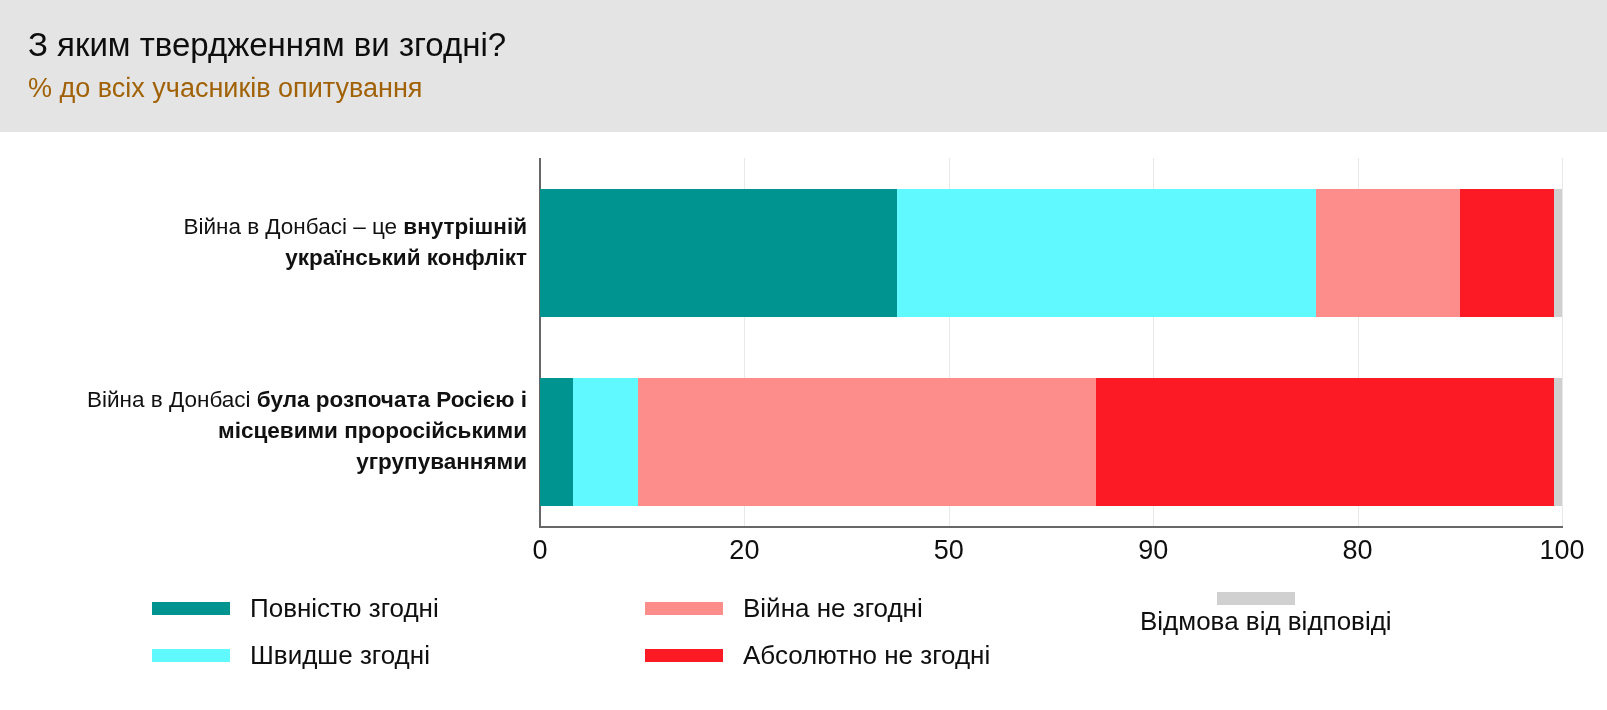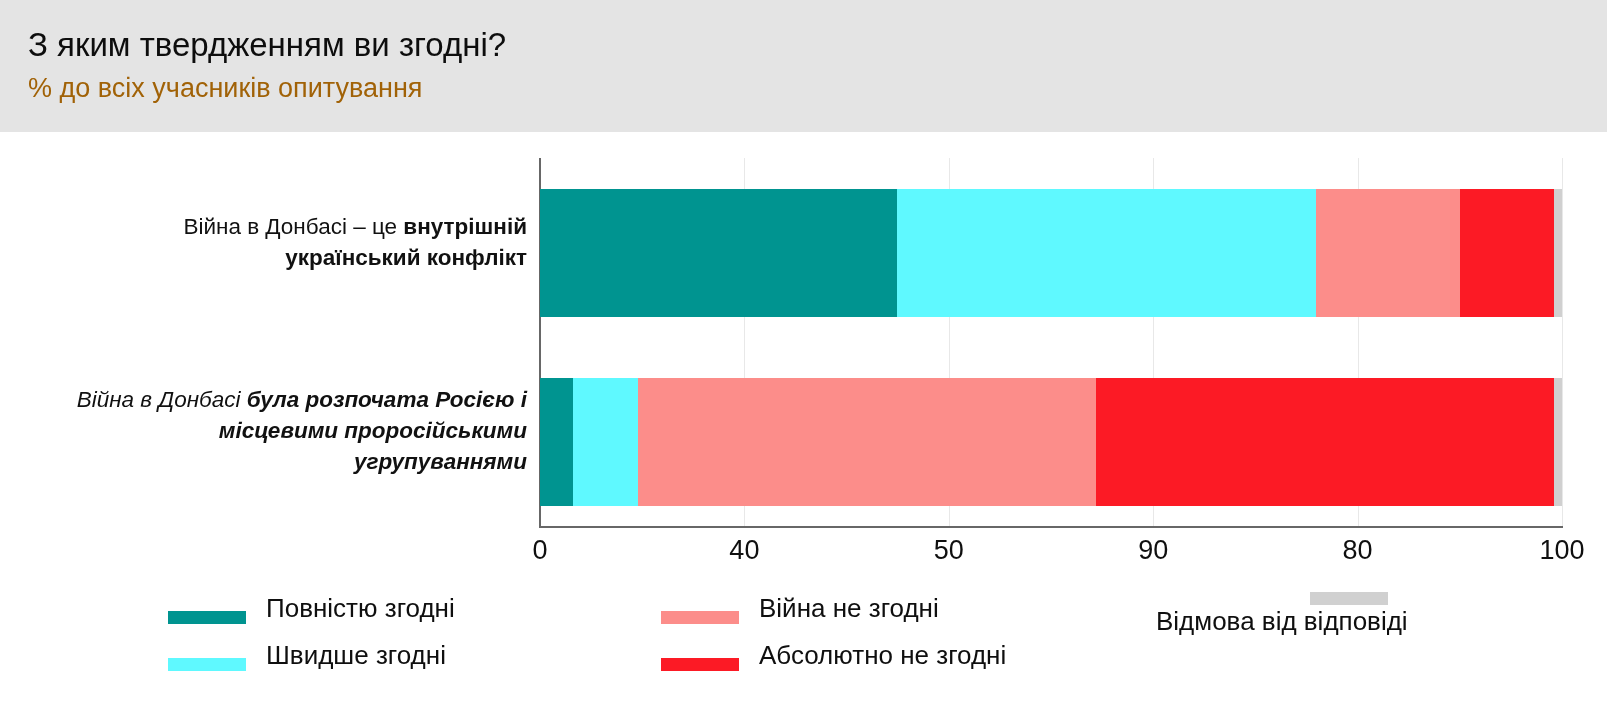--- a/index.html
+++ b/index.html
@@ -58,21 +58,21 @@
     right: 1080px;           
     width: 470px;
     text-align: right;
     font-size: 22.5px;
     line-height: 31px;
     color: #111111;
     font-weight: 400;
   }
   .cat-label b { font-weight: 700; }
   #cat-label-0 { top: 70px; }
-  #cat-label-1 { top: 243px; font-style: italic; }
+  #cat-label-1 { top: 243px; }
 
   
   #y-axis-line {
     position: absolute;
     left: 539px;
     top: 17px;
     width: 2px;
     height: 368px;
     background: #676767;
   }
@@ -119,23 +119,22 @@
   #legend {
     position: absolute;
     left: 0;
     top: 443px;
     width: 1607px;
     height: 110px;
   }
   .legend-item {
     position: absolute;
     display: flex;
-    align-items: flex-end;
-    white-space: nowrap;
-    margin-left: 16px;
+    align-items: center;
+    white-space: nowrap;
   }
   .legend-swatch {
     width: 78px;
     height: 13px;
     margin-right: 20px;
     flex: 0 0 auto;
   }
   .legend-text {
     font-size: 26px;
     line-height: 32px;
@@ -170,21 +169,21 @@
       <div class="gridline" style="left: 1153.2px;"></div>
       <div class="gridline" style="left: 1357.6px;"></div>
       <div class="gridline" style="left: 1562px;"></div>
     </div>
 
   <div id="y-axis-line"></div>
   <div id="x-axis-line"></div>
 
   <div id="xticks">
       <div class="xtick-label" style="left: 540px;">0</div>
-      <div class="xtick-label" style="left: 744.4px;">40</div>
+      <div class="xtick-label" style="left: 744.4px;">20</div>
       <div class="xtick-label" style="left: 948.8px;">50</div>
       <div class="xtick-label" style="left: 1153.2px;">90</div>
       <div class="xtick-label" style="left: 1357.6px;">80</div>
       <div class="xtick-label" style="left: 1562px;">100</div>
     </div>
 
   <div class="bar-row" id="bar-row-0">
       <div class="seg" style="left: 0px; width: 356.678px; background: rgb(0, 148, 144);"></div>
       <div class="seg" style="left: 356.678px; width: 419.02px; background: rgb(95, 249, 255);"></div>
       <div class="seg" style="left: 775.698px; width: 144.102px; background: rgb(252, 141, 138);"></div>

